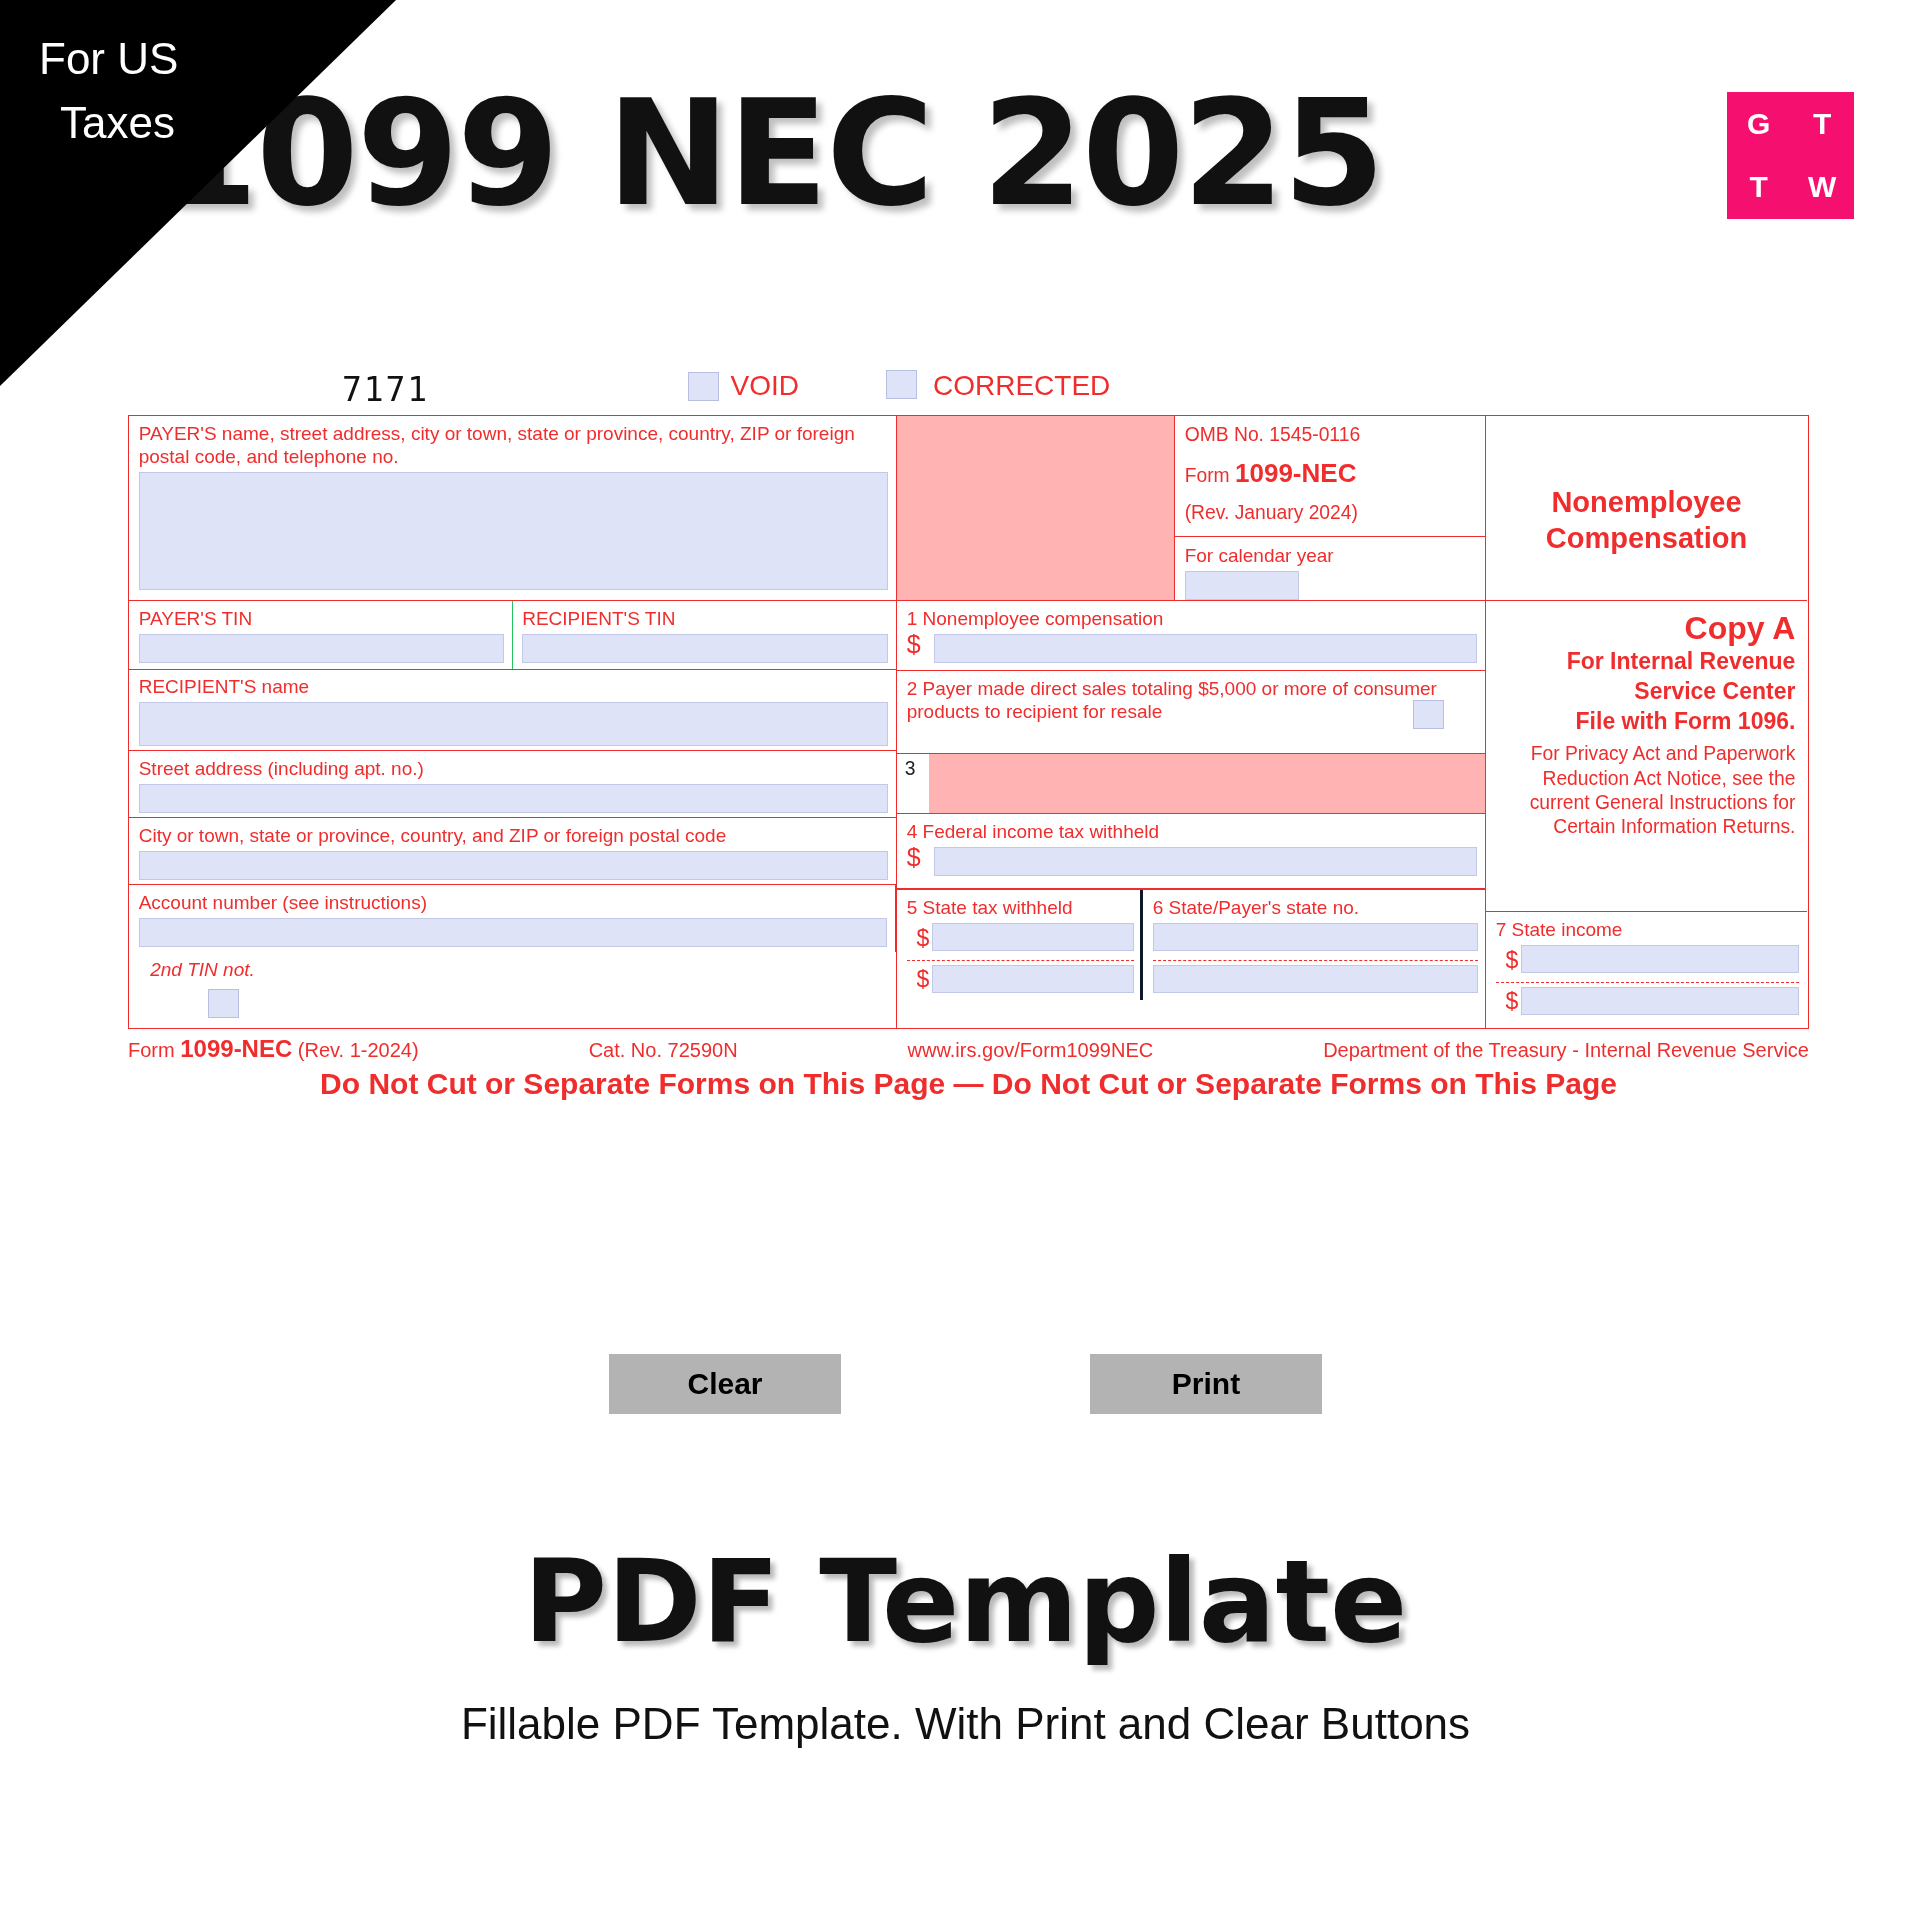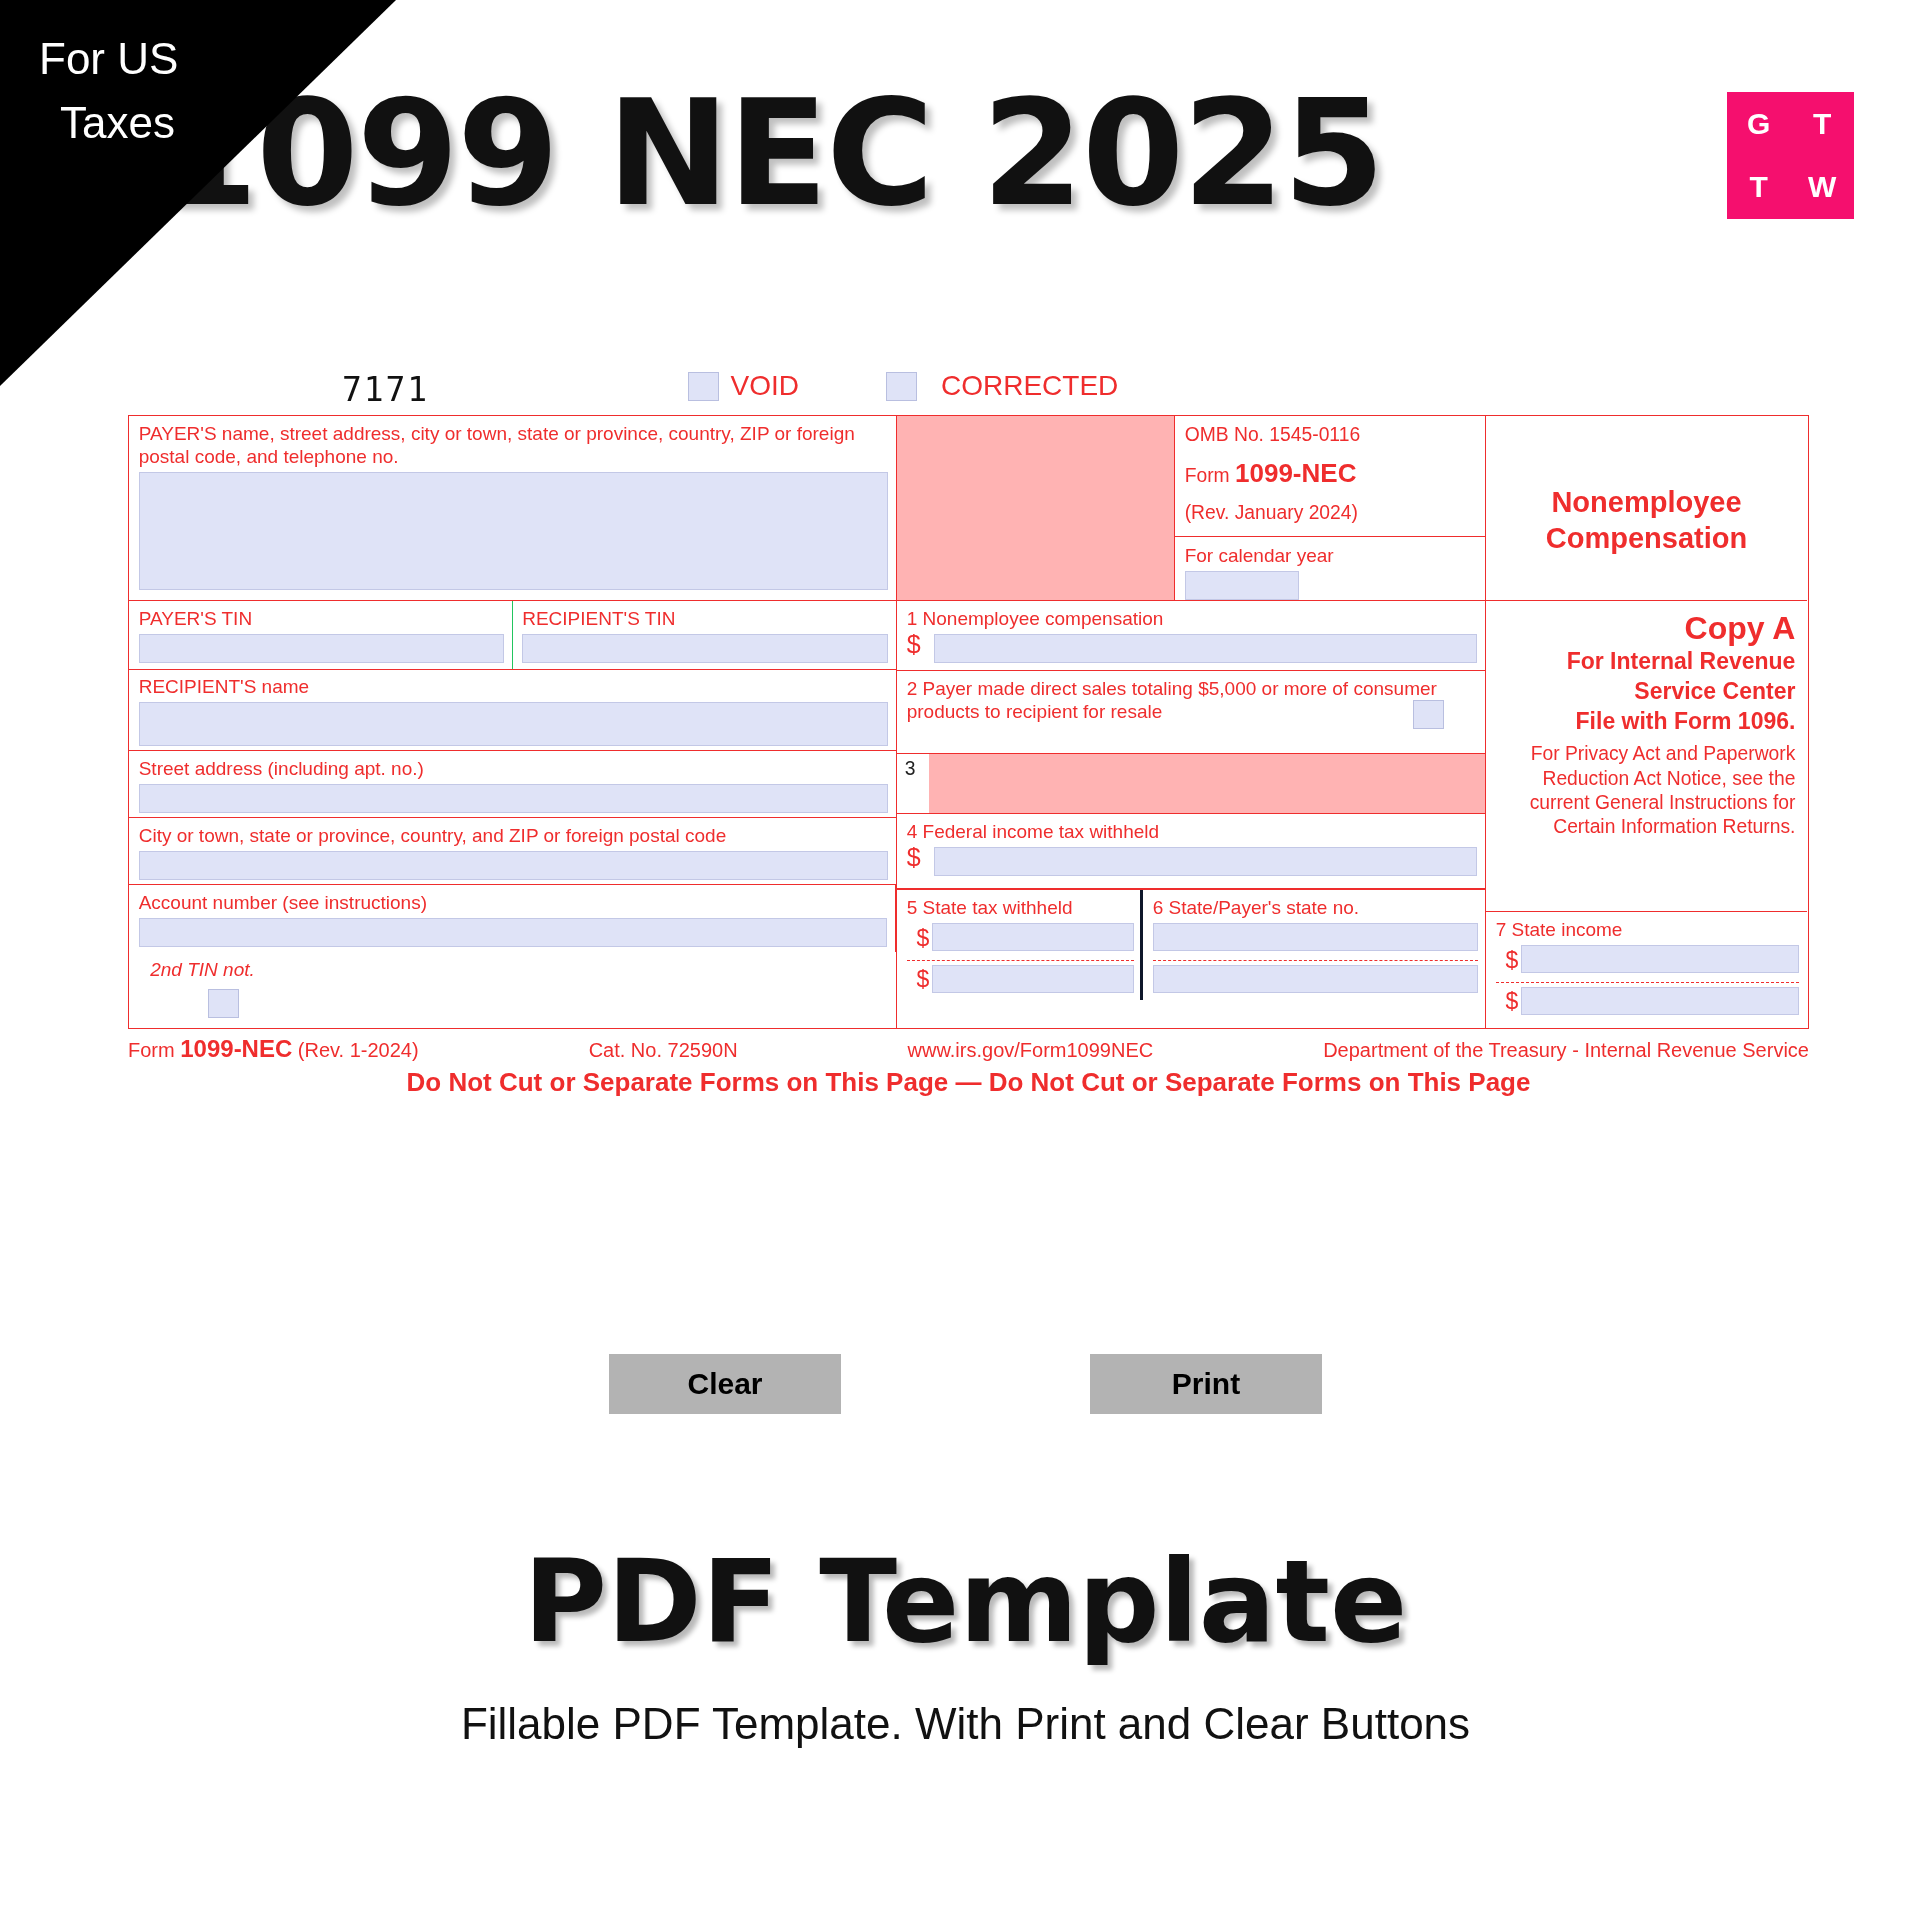--- a/index.html
+++ b/index.html
@@ -98,22 +98,22 @@
     top: -1.9px;
     display: flex;
     align-items: center;
     gap: 11.6px;
   }
   .corrected-group {
     position: absolute;
     left: 758px;
     top: -1.9px;
     display: flex;
-    align-items: center;
-    gap: 24px;
+    align-items: flex-start;
+    gap: 16px;
   }
   .cb {
     width: 29px;
     height: 27px;
     background: #dfe3f7;
     border: 1px solid #b9bfe0;
     display: inline-block;
   }
   .red-label {
     color: #ef2d2d;
@@ -237,21 +237,21 @@
     align-items: baseline;
     color: #ef2d2d;
     font-size: 20px;
     padding-top: 5.8px;
     width: 1681px;
   }
   .form-footer b { font-size: 24px; }
   .cut-line {
     color: #ef2d2d;
     font-weight: bold;
-    font-size: 26px;
+    font-size: 30px;
     text-align: center;
     width: 1681px;
     padding-top: 3.9px;
   }
 
   
   .btn-row {
     position: absolute;
     top: 1308px;
     left: 0;

